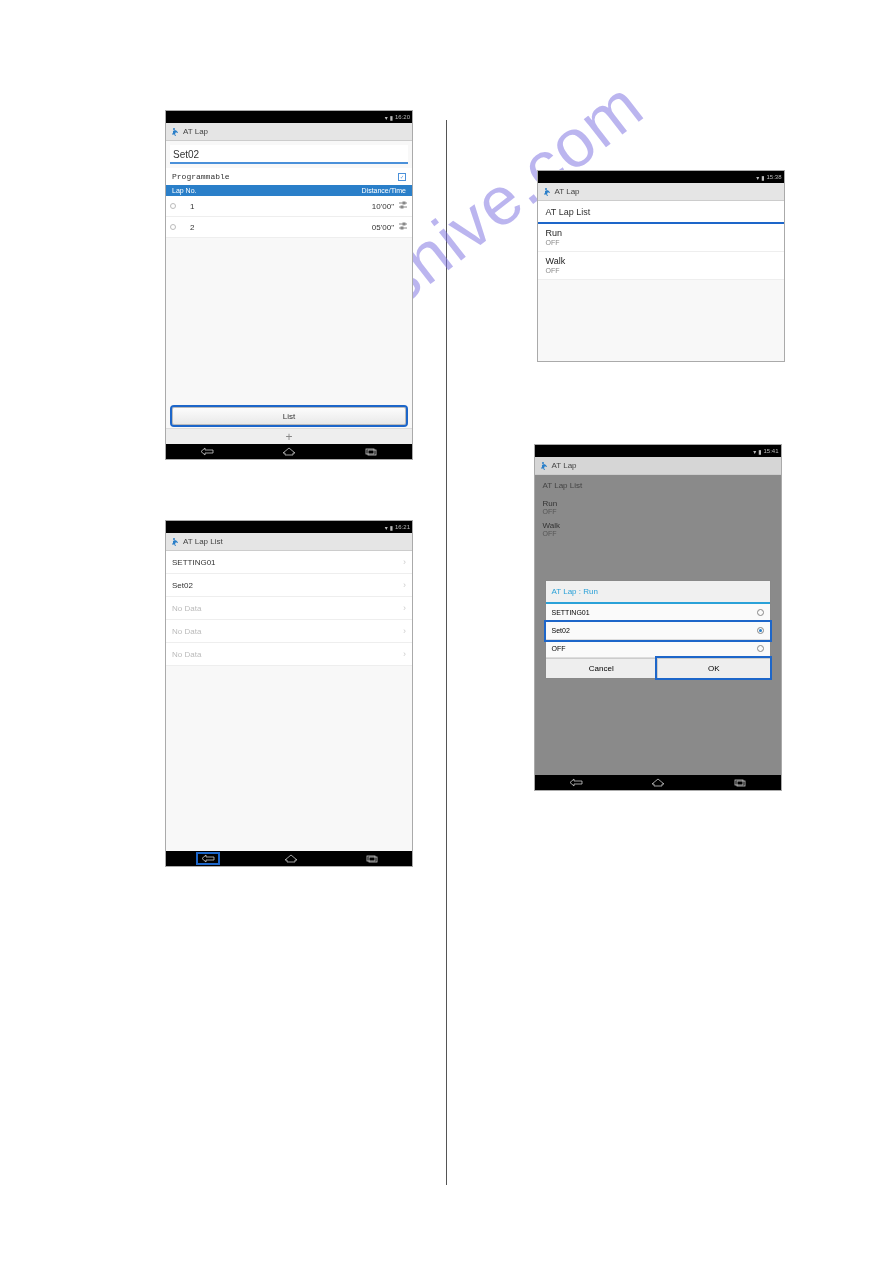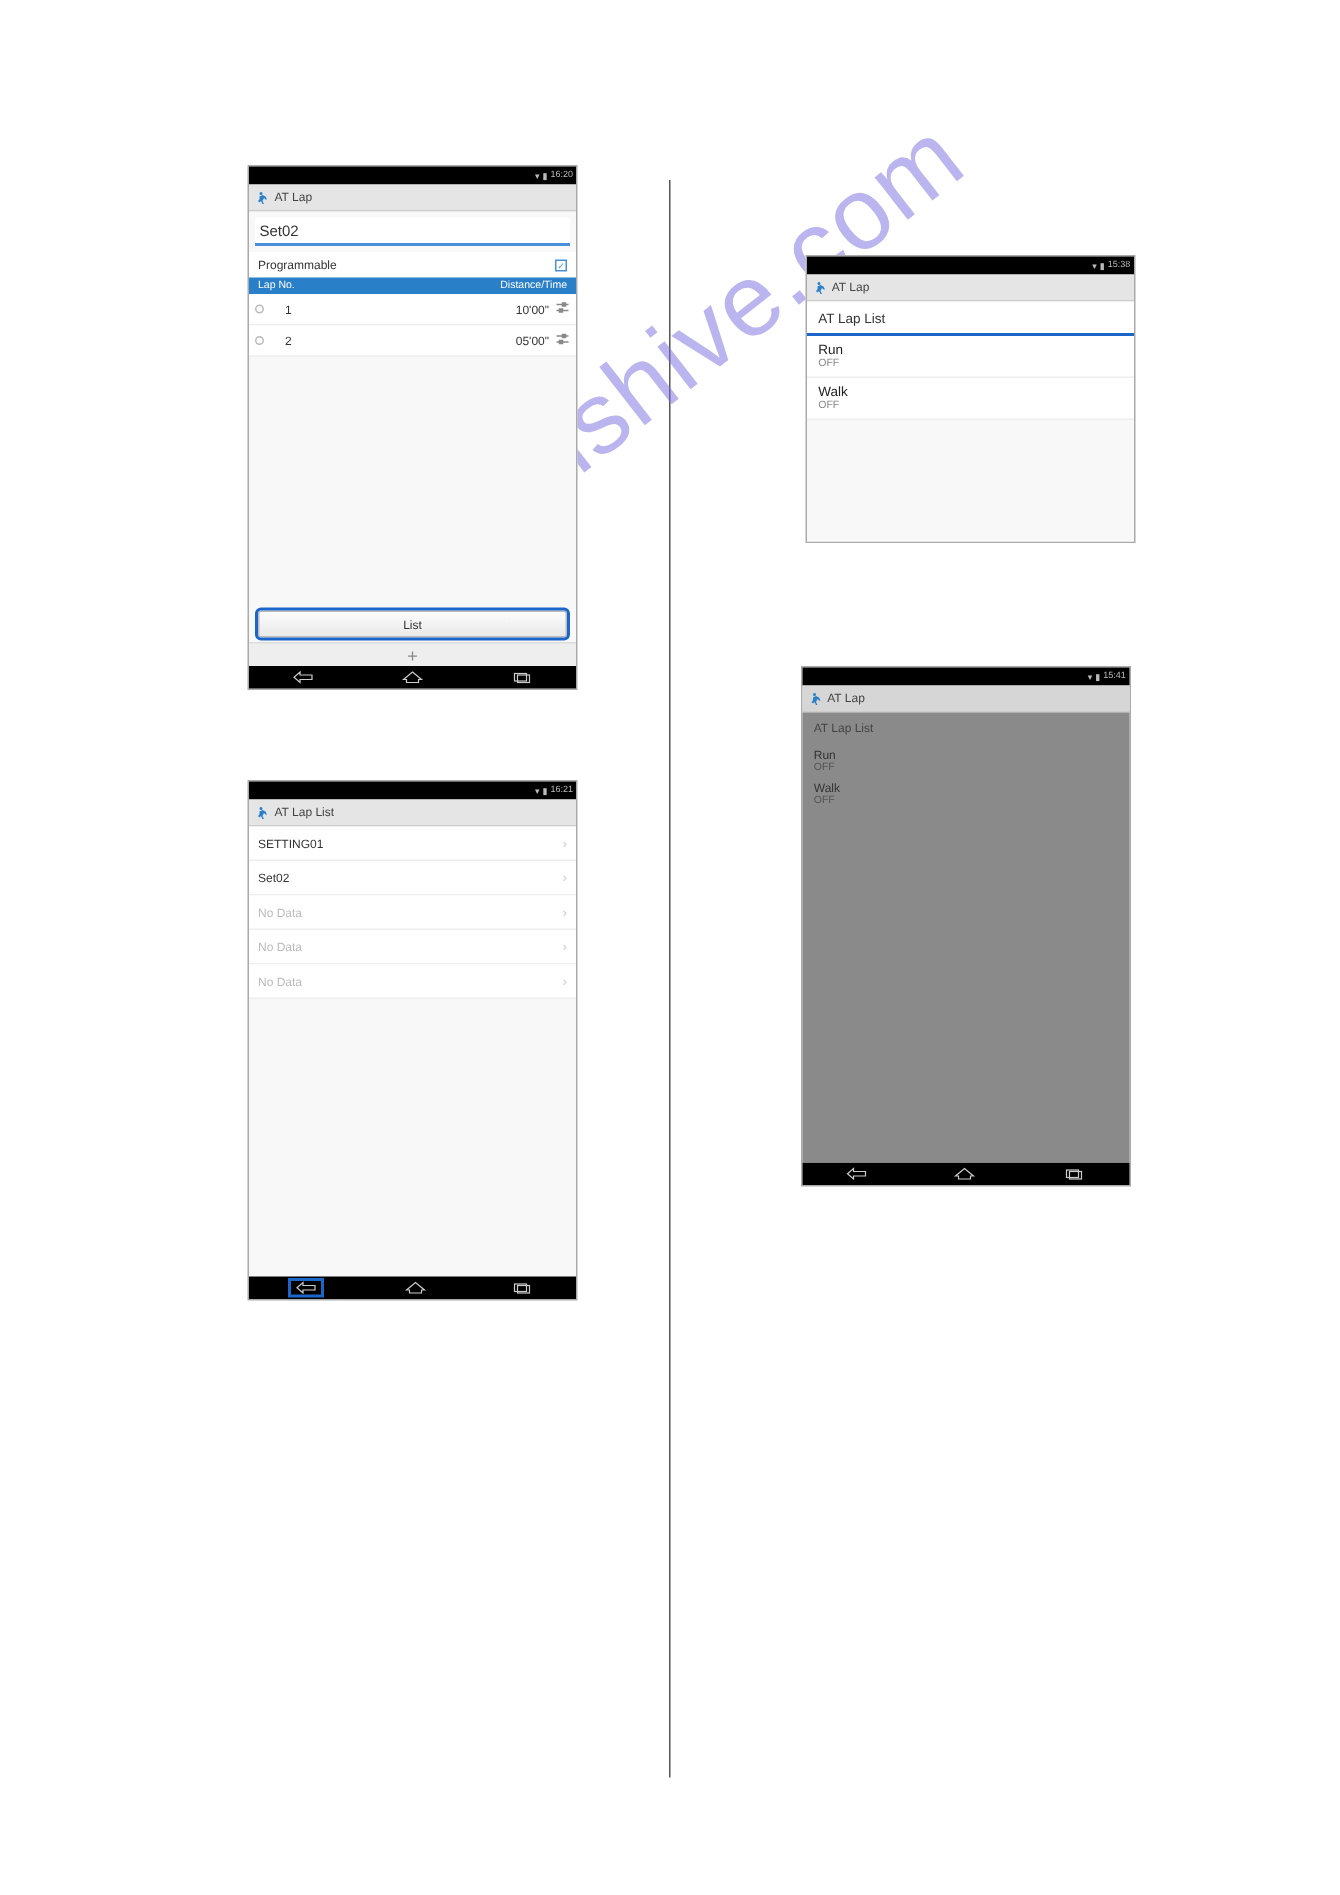--- a/index.html
+++ b/index.html
@@ -19,21 +19,21 @@
   .col-right { width: 380px; }
   .divider {
     position: absolute;
     left: 446px;
     top: 120px;
     width: 1px;
     height: 1065px;
     background: #555;
   }
   .phone {
-    width: 220px;
+    width: 248px;
     margin-left: 95px;
     border: 1px solid #aaa;
     background: #fff;
     display: flex;
     flex-direction: column;
     position: relative;
   }
   .phone-sm { height: 350px; }
   .phone-tall { height: 347px; }
   .phone-xs { height: 192px; }
@@ -73,20 +73,21 @@
     border-bottom: 2px solid #4a90d9;
     padding: 4px 3px 2px 3px;
     font-size: 10px;
     background: #fff;
   }
   .row-prog {
     display: flex; justify-content: space-between; align-items: center;
     padding: 4px 6px;
     font-size: 8px;
     background: #fff;
+    font-family: Liberation Mono, monospace;
   }
   .chk {
     width: 8px; height: 8px; border: 1px solid #4a90d9; display: inline-flex; align-items: center; justify-content: center; color: #4a90d9; font-size: 6px;
   }
   .lap-head {
     background: #2a7fc9;
     color: #fff;
     font-size: 7px;
     display: flex; justify-content: space-between;
     padding: 2px 6px;
@@ -399,20 +400,39 @@
           <div class="section-title">AT Lap List</div>
           <div class="li2">
             <div>Run</div>
             <div class="s">OFF</div>
           </div>
           <div class="li2">
             <div>Walk</div>
             <div class="s">OFF</div>
           </div>
         </div>
+        <div class="dialog">
+          <div class="dlg-title">AT Lap : Run</div>
+          <div class="dlg-row">
+            <span>SETTING01</span>
+            <span class="radio-o"></span>
+          </div>
+          <div class="dlg-row highlight-blue">
+            <span>Set02</span>
+            <span class="radio-o sel"></span>
+          </div>
+          <div class="dlg-row">
+            <span>OFF</span>
+            <span class="radio-o"></span>
+          </div>
+          <div class="dlg-buttons">
+            <div class="dlg-btn">Cancel</div>
+            <div class="dlg-btn highlight-blue">OK</div>
+          </div>
+        </div>
       </div>
       <div class="navbar">
         <span class="nav-icon">
             <svg viewBox="0 0 16 9">
               <path d="M2 4.5 L6 1 L6 3 L14 3 L14 6 L6 6 L6 8 Z" fill="none" stroke="#ccc" stroke-width="0.8"></path>
             </svg>
           </span>
         <span class="nav-icon">
             <svg viewBox="0 0 16 9">
               <path d="M2 6 L8 1 L14 6 L12 6 L12 8 L4 8 L4 6 Z" fill="none" stroke="#ccc" stroke-width="0.8"></path>

